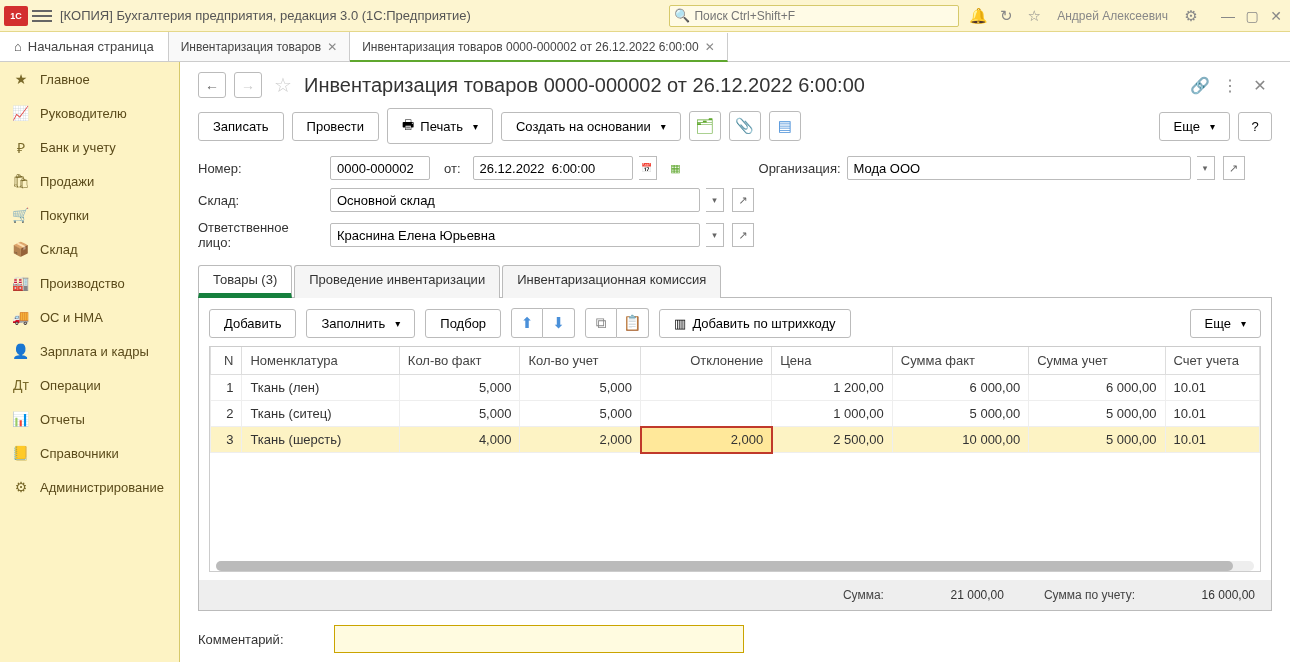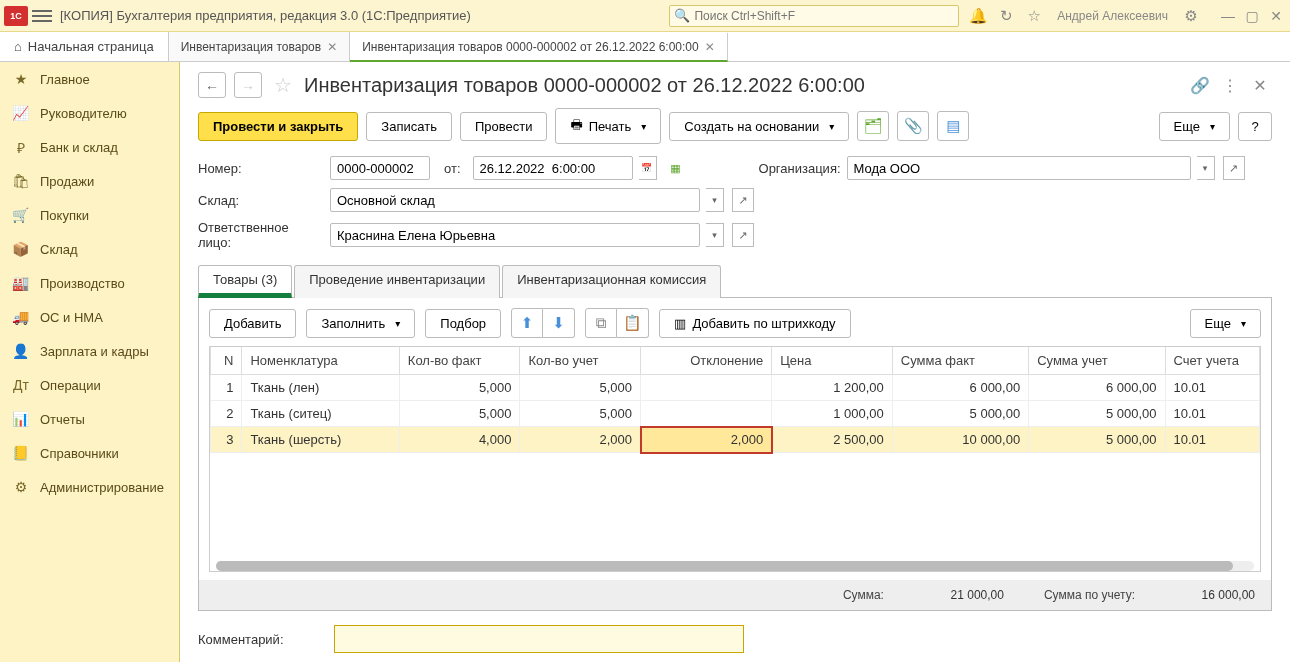--- a/index.html
+++ b/index.html
@@ -152,21 +152,21 @@
   <div class="side-item">
         <span class="side-icon">★</span>
         <span>Главное</span>
       </div>
   <div class="side-item">
         <span class="side-icon">📈</span>
         <span>Руководителю</span>
       </div>
   <div class="side-item">
         <span class="side-icon">₽</span>
-        <span>Банк и склад</span>
+        <span>Банк и учету</span>
       </div>
   <div class="side-item">
         <span class="side-icon">🛍</span>
         <span>Продажи</span>
       </div>
   <div class="side-item">
         <span class="side-icon">🛒</span>
         <span>Покупки</span>
       </div>
   <div class="side-item">
@@ -211,21 +211,20 @@
     <div class="star-btn">☆</div>
     <div class="doc-title">Инвентаризация товаров 0000-000002 от 26.12.2022 6:00:00</div>
     <div class="hdr-right">
       <div class="hdr-icon">🔗</div>
       <div class="hdr-icon">⋮</div>
       <div class="hdr-icon">✕</div>
     </div>
   </div>
 
   <div class="toolbar">
-    <button class="btn-primary">Провести и закрыть</button>
     <button class="btn-std">Записать</button>
     <button class="btn-std">Провести</button>
     <button class="btn-std dd">
           <span>🖶</span>
           <span>Печать</span>
         </button>
     <button class="btn-std dd">
           <span>Создать на основании</span>
         </button>
     <div class="tb-iconbtn">🗂</div>

